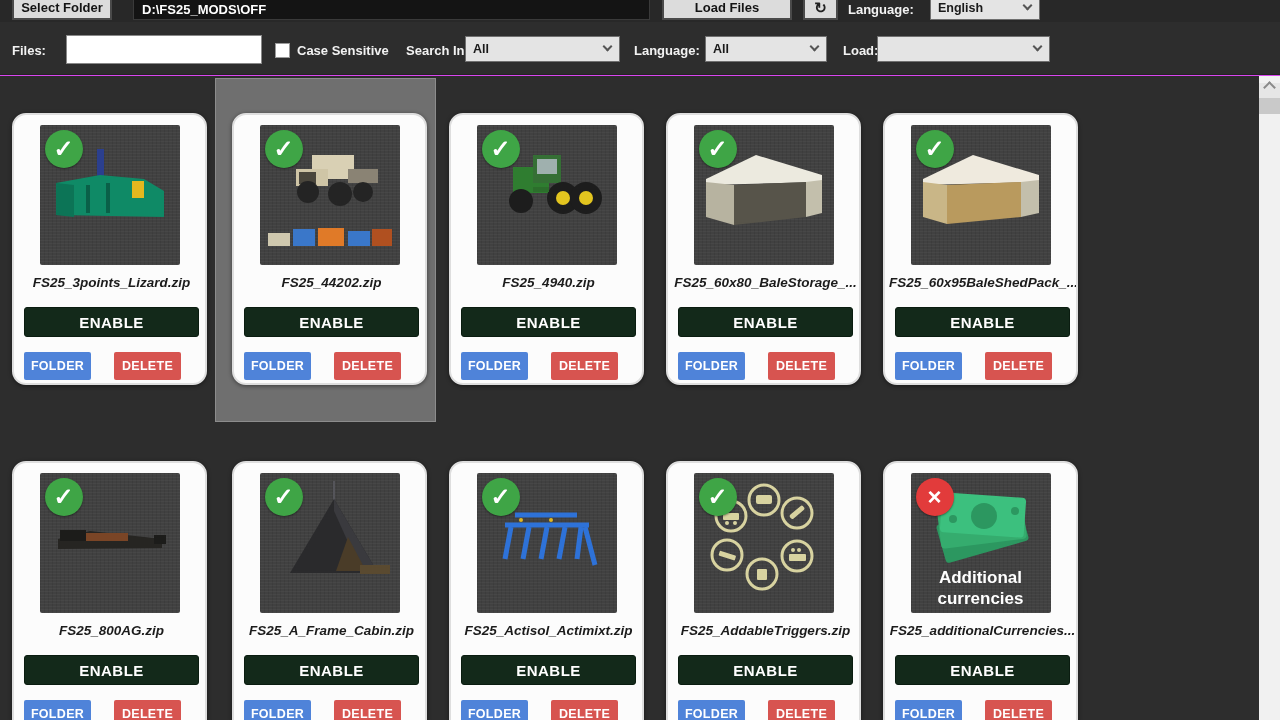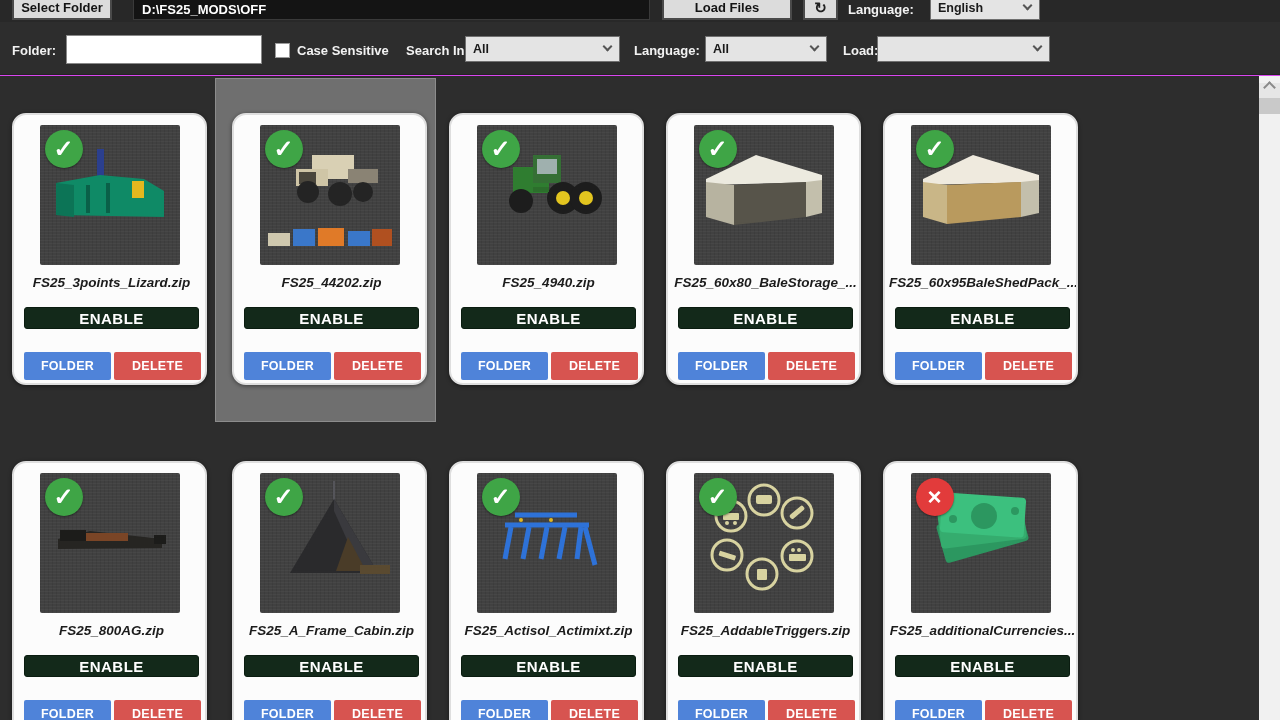--- a/index.html
+++ b/index.html
@@ -65,26 +65,26 @@
   .badge.disabled { background:#e23b3b; }
   .thumb-caption {
     position:absolute; left:0; bottom:4px; width:100%; text-align:center; color:#fff;
     font-weight:700; font-size:17px; line-height:1.25; z-index:1; display:none;
   }
   .filename {
     position:absolute; left:4px; top:160px; width:187px; text-align:center; color:#1c1c1c;
     font-weight:700; font-size:13.5px; white-space:nowrap; overflow:hidden;font-style:italic;
   }
   .btn-enable {
-    position:absolute; left:10px; top:192px; width:175px; height:22px; background:#13291a;
+    position:absolute; left:10px; top:192px; width:175px; height:30px; background:#13291a;
     border:1px solid #0a1c10; border-radius:3px; color:#fff; font-weight:700; font-size:15px;
     font-family:inherit; letter-spacing:.5px; cursor:pointer;
   }
   .btn-folder, .btn-delete {
-    position:absolute; top:237px; width:87px; height:28px; border:none; border-radius:2px;
+    position:absolute; top:237px; width:67px; height:28px; border:none; border-radius:2px;
     color:#fff; font-weight:700; font-size:12.5px; font-family:inherit; letter-spacing:.3px; cursor:pointer;
   }
   .btn-folder { left:10px; background:#4f83d9; }
   .btn-delete { left:100px; background:#d75450; }
   
   #scrollbar { position:absolute; left:1259px; top:76px; width:21px; height:644px; background:#f1f1f1; }
   #scroll-up { width:21px; height:17px; background:#e6e6e6; cursor:pointer; }
   #scroll-up::after {
     content:""; display:block; width:7px; height:7px; margin:7px auto 0;
     border-left:2px solid #8a8a8a; border-top:2px solid #8a8a8a; transform:rotate(45deg);
@@ -104,21 +104,21 @@
         <span>↻</span>
       </button>
     <div class="tb-label" style="left:848px;">Language:</div>
     <div class="dropdown" id="language-dd">
       <span>English</span>
       <span class="chev"></span>
     </div>
   </div>
 
   <div id="filterbar">
-    <div class="fl-label" style="left:12px;">Folder:</div>
+    <div class="fl-label" style="left:12px;">Files:</div>
     <input id="search-input" type="text" value="" style="">
     <div id="case-checkbox"></div>
     <div class="fl-label" style="left:297px;text-align:right;">Case Sensitive</div>
     <div class="fl-label" style="left:396px;margin-left:10px;">Search In:</div>
     <div class="dropdown" id="searchin-dd">
       <span>All</span>
       <span class="chev"></span>
     </div>
     <div class="fl-label" style="left:634px;">Language:</div>
     <div class="dropdown" id="category-dd">
@@ -353,20 +353,21 @@
                 <rect x="28" y="31" width="86" height="40" rx="4" fill="#35ac6e"></rect>
               </g>
               <g transform="rotate(4 72 42)">
                 <rect x="30" y="22" width="84" height="40" rx="4" fill="#3cc07e"></rect>
               </g>
               <circle cx="73" cy="43" r="13" fill="#2c9760"></circle>
               <circle cx="42" cy="46" r="4" fill="#2c9760"></circle>
               <circle cx="104" cy="38" r="4" fill="#2c9760"></circle>
             </svg>
           </div>
+      <div class="thumb-caption" style="display: block;">Additional currencies</div>
       <div class="badge disabled">×</div>
     </div>
     <div class="filename">FS25_additionalCurrencies...</div>
     <button class="btn-enable">ENABLE</button>
     <button class="btn-folder">FOLDER</button>
     <button class="btn-delete">DELETE</button>
   </div>
 </div>
 
   <div id="scrollbar">

